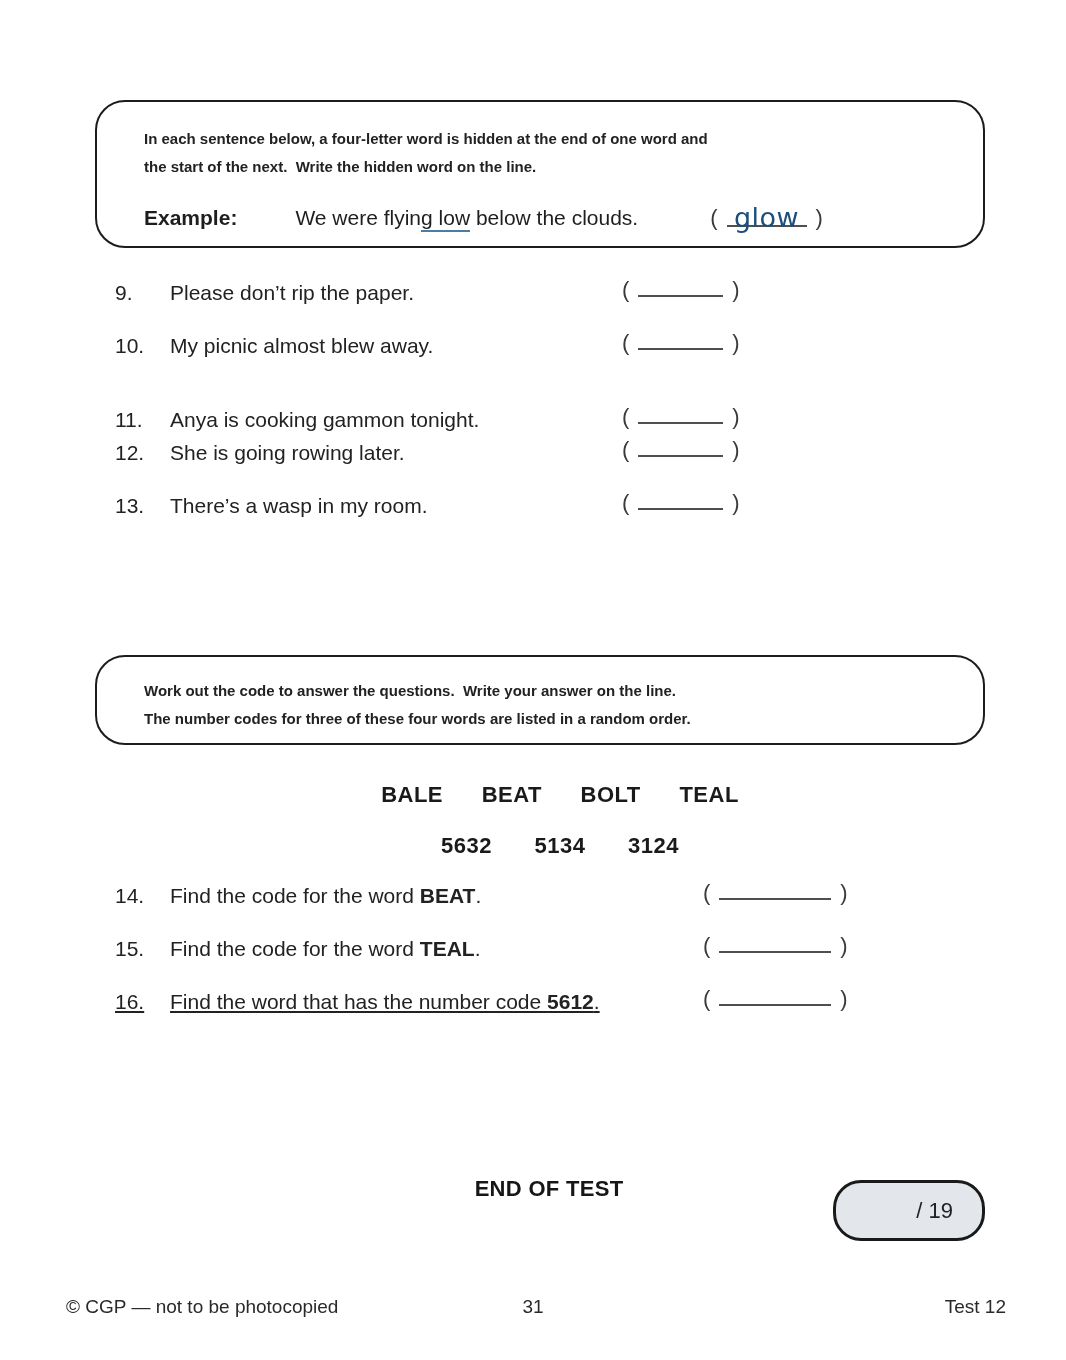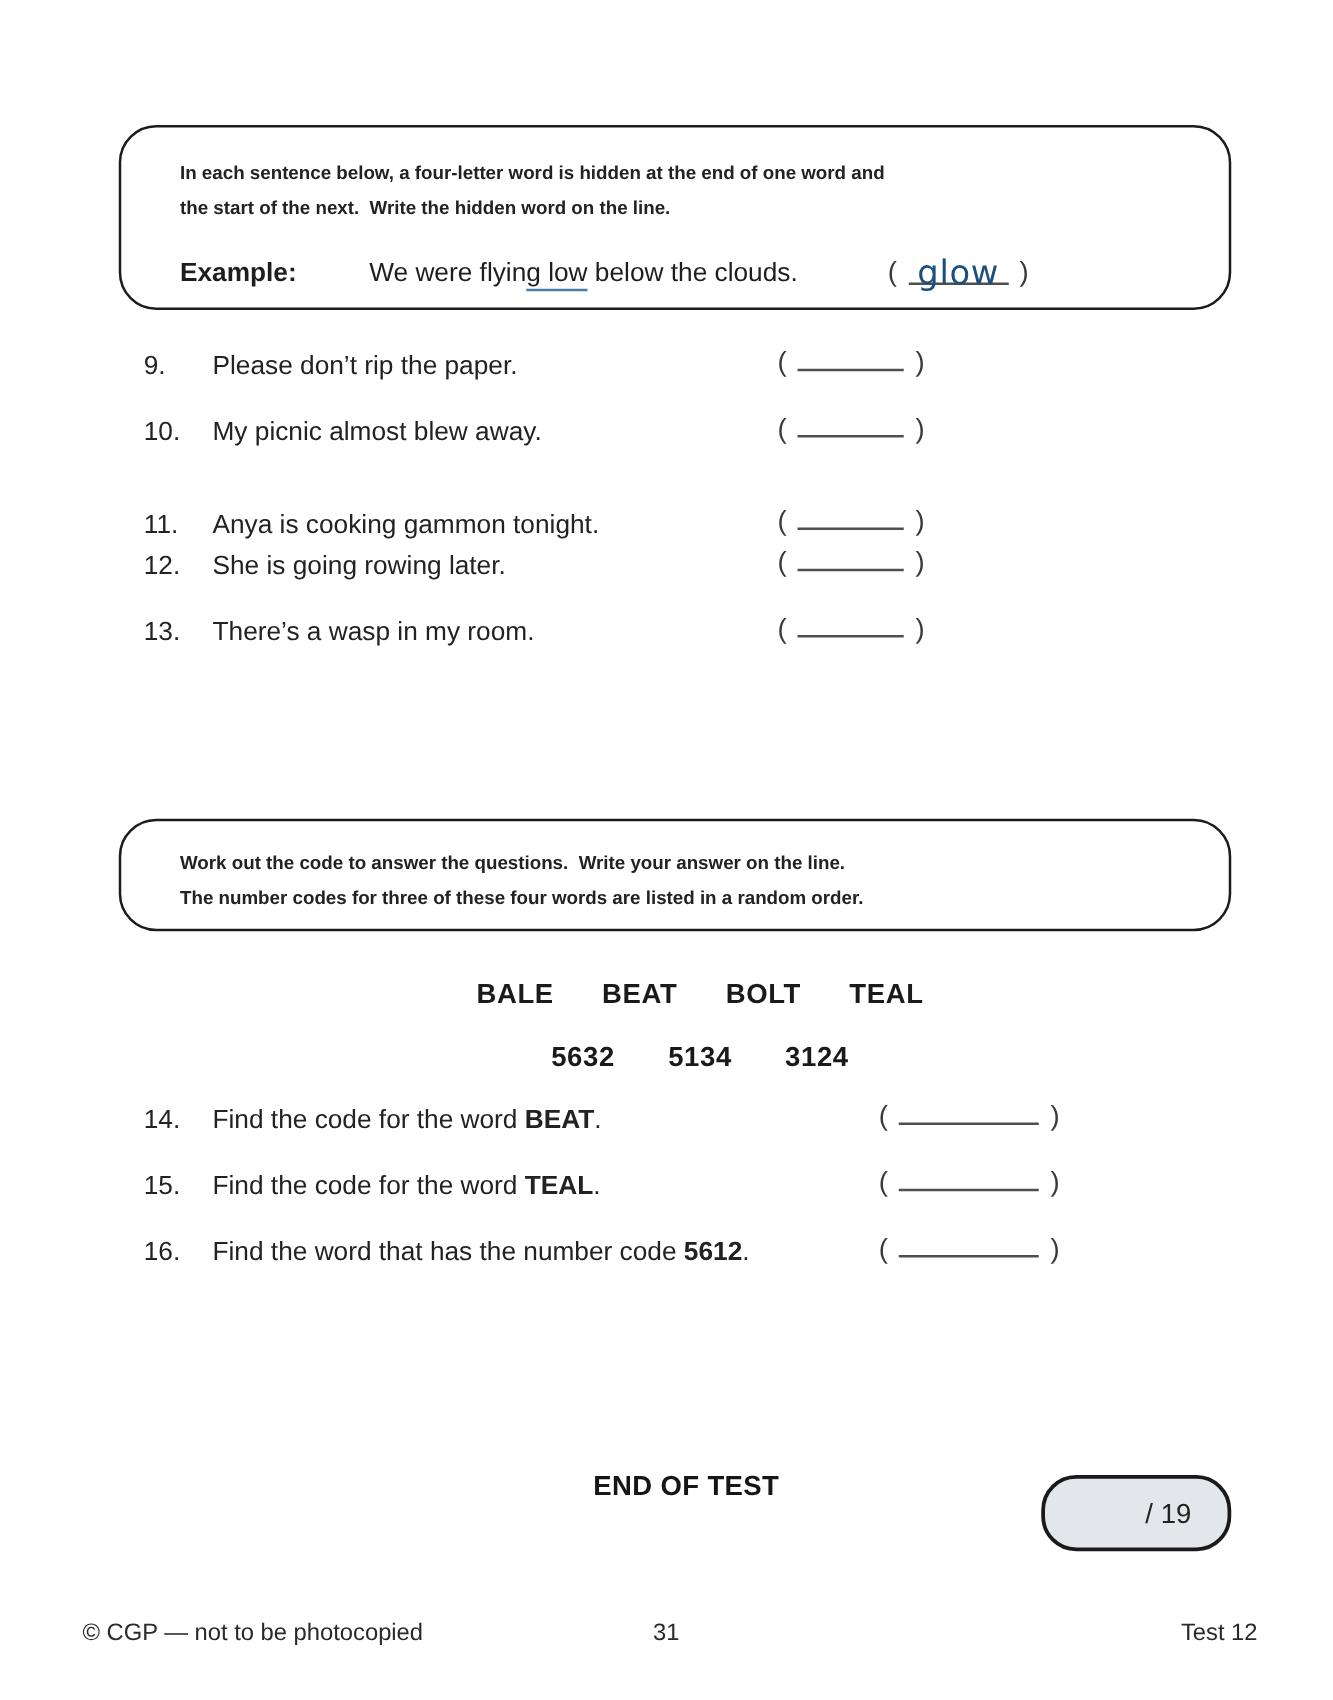--- a/index.html
+++ b/index.html
@@ -243,21 +243,21 @@
   </div>
   <div class="q-row" style="top:937px;">
     <span class="q-num">15.</span>
     <span class="prewrap"><span>Find the code for the word </span><span class="bold">TEAL</span><span>.</span></span>
     <span class="ans sec2-ans">
         <span>(</span>
         <span class="blank"></span>
         <span>)</span>
       </span>
   </div>
-  <div class="q-row" style="top:990px;">
+  <div class="q-row" style="top:990px;text-decoration:underline;">
     <span class="q-num">16.</span>
     <span class="prewrap"><span>Find the word that has the number code </span><span class="bold">5612</span><span>.</span></span>
     <span class="ans sec2-ans">
         <span>(</span>
         <span class="blank"></span>
         <span>)</span>
       </span>
   </div>
 
   <div class="end-of-test">END OF TEST</div>

